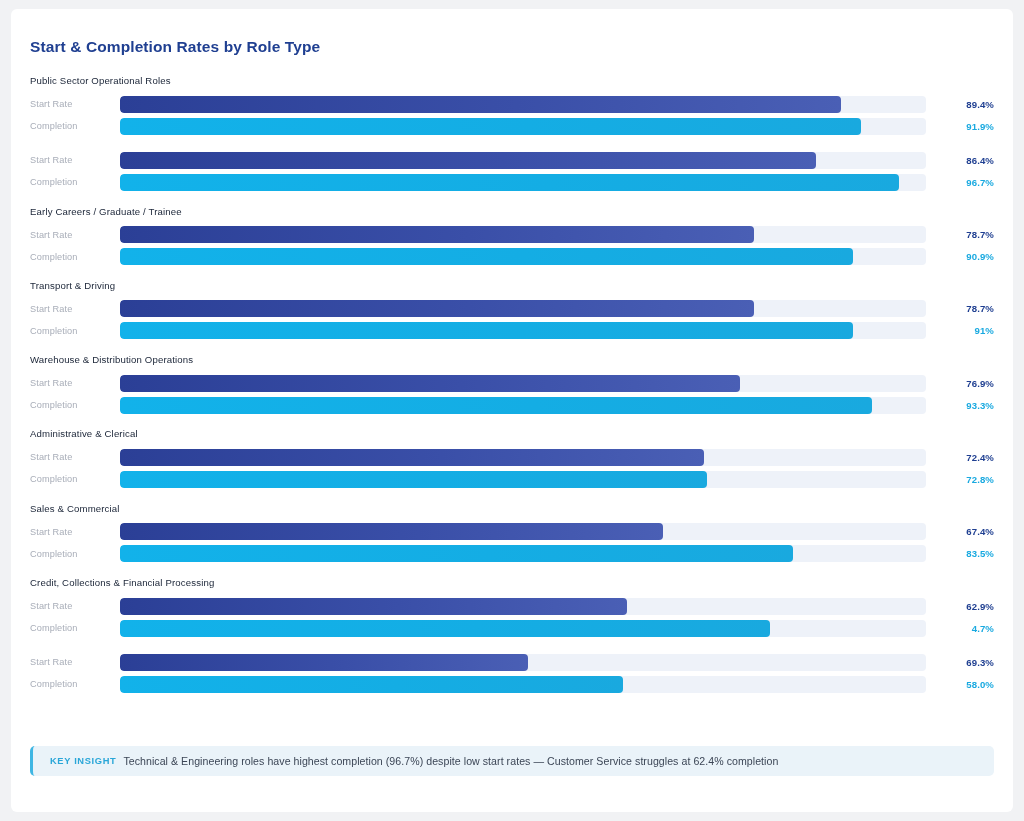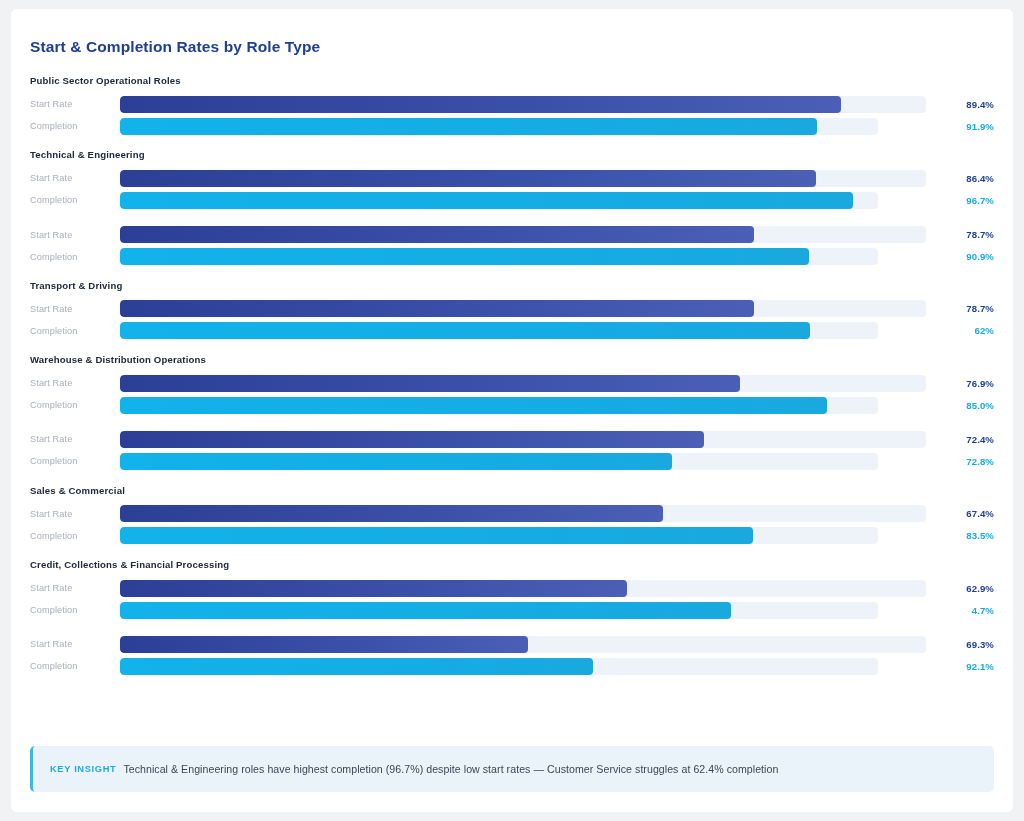--- a/index.html
+++ b/index.html
@@ -42,21 +42,21 @@
     top: 66px;
     width: 964px;
   }
 
   .group {
     margin-bottom: 12.3px;
   }
 
   .group-title {
     font-size: 9.6px;
-    font-weight: bold;
+    font-weight: normal;
     color: #202a3c;
     letter-spacing: 0.15px;
     margin-bottom: 6px;
     line-height: 12px;
   }
 
   .bar-row {
     display: flex;
     align-items: center;
     height: 22px;
@@ -100,28 +100,28 @@
   .bar-value {
     width: 68px;
     flex: 0 0 68px;
     text-align: right;
     font-size: 9.6px;
     font-weight: bold;
     letter-spacing: 0.1px;
   }
 
   .bar-value.start { color: #1f3f91; }
-  .bar-value.completion { color: #19a9e0; padding-left: 48px; }
+  .bar-value.completion { color: #19a9e0; }
 
   .insight {
     position: absolute;
     left: 19px;
     top: 737px;
     width: 964px;
-    height: 46px;
+    height: 30px;
     box-sizing: border-box;
     background: #eaf3f9;
     border-left: 3px solid #3fb6e3;
     border-radius: 5px;
     display: flex;
     align-items: center;
     padding-left: 17px;
   }
 
   .insight-label {
@@ -158,37 +158,37 @@
         </div>
         <div class="bar-row">
           <div class="bar-label">Completion</div>
           <div class="track">
             <div class="fill completion" style="width: 91.9%;"></div>
           </div>
           <div class="bar-value completion">91.9%</div>
         </div>
       </div>
       <div class="group">
-        <div class="group-title">Technical &amp; Engineering</div>
         <div class="bar-row">
           <div class="bar-label">Start Rate</div>
           <div class="track">
             <div class="fill start" style="width: 86.4%;"></div>
           </div>
           <div class="bar-value start">86.4%</div>
         </div>
         <div class="bar-row">
           <div class="bar-label">Completion</div>
           <div class="track">
             <div class="fill completion" style="width: 96.7%;"></div>
           </div>
           <div class="bar-value completion">96.7%</div>
         </div>
       </div>
       <div class="group">
+        <div class="group-title">Early Careers / Graduate / Trainee</div>
         <div class="bar-row">
           <div class="bar-label">Start Rate</div>
           <div class="track">
             <div class="fill start" style="width: 78.7%;"></div>
           </div>
           <div class="bar-value start">78.7%</div>
         </div>
         <div class="bar-row">
           <div class="bar-label">Completion</div>
           <div class="track">
@@ -204,41 +204,42 @@
           <div class="track">
             <div class="fill start" style="width: 78.7%;"></div>
           </div>
           <div class="bar-value start">78.7%</div>
         </div>
         <div class="bar-row">
           <div class="bar-label">Completion</div>
           <div class="track">
             <div class="fill completion" style="width: 91%;"></div>
           </div>
-          <div class="bar-value completion">62%</div>
+          <div class="bar-value completion">91%</div>
         </div>
       </div>
       <div class="group">
         <div class="group-title">Warehouse &amp; Distribution Operations</div>
         <div class="bar-row">
           <div class="bar-label">Start Rate</div>
           <div class="track">
             <div class="fill start" style="width: 76.9%;"></div>
           </div>
           <div class="bar-value start">76.9%</div>
         </div>
         <div class="bar-row">
           <div class="bar-label">Completion</div>
           <div class="track">
             <div class="fill completion" style="width: 93.3%;"></div>
           </div>
-          <div class="bar-value completion">85.0%</div>
-        </div>
-      </div>
-      <div class="group">
+          <div class="bar-value completion">93.3%</div>
+        </div>
+      </div>
+      <div class="group">
+        <div class="group-title">Administrative &amp; Clerical</div>
         <div class="bar-row">
           <div class="bar-label">Start Rate</div>
           <div class="track">
             <div class="fill start" style="width: 72.4%;"></div>
           </div>
           <div class="bar-value start">72.4%</div>
         </div>
         <div class="bar-row">
           <div class="bar-label">Completion</div>
           <div class="track">
@@ -287,21 +288,21 @@
           <div class="track">
             <div class="fill start" style="width: 50.6%;"></div>
           </div>
           <div class="bar-value start">69.3%</div>
         </div>
         <div class="bar-row">
           <div class="bar-label">Completion</div>
           <div class="track">
             <div class="fill completion" style="width: 62.4%;"></div>
           </div>
-          <div class="bar-value completion">92.1%</div>
+          <div class="bar-value completion">58.0%</div>
         </div>
       </div>
     </div>
 
   <div class="insight">
     <span class="insight-label">KEY INSIGHT</span>
     <span class="insight-text">Technical &amp; Engineering roles have highest completion (96.7%) despite low start rates — Customer Service struggles at 62.4% completion</span>
   </div>
 
 </div>

